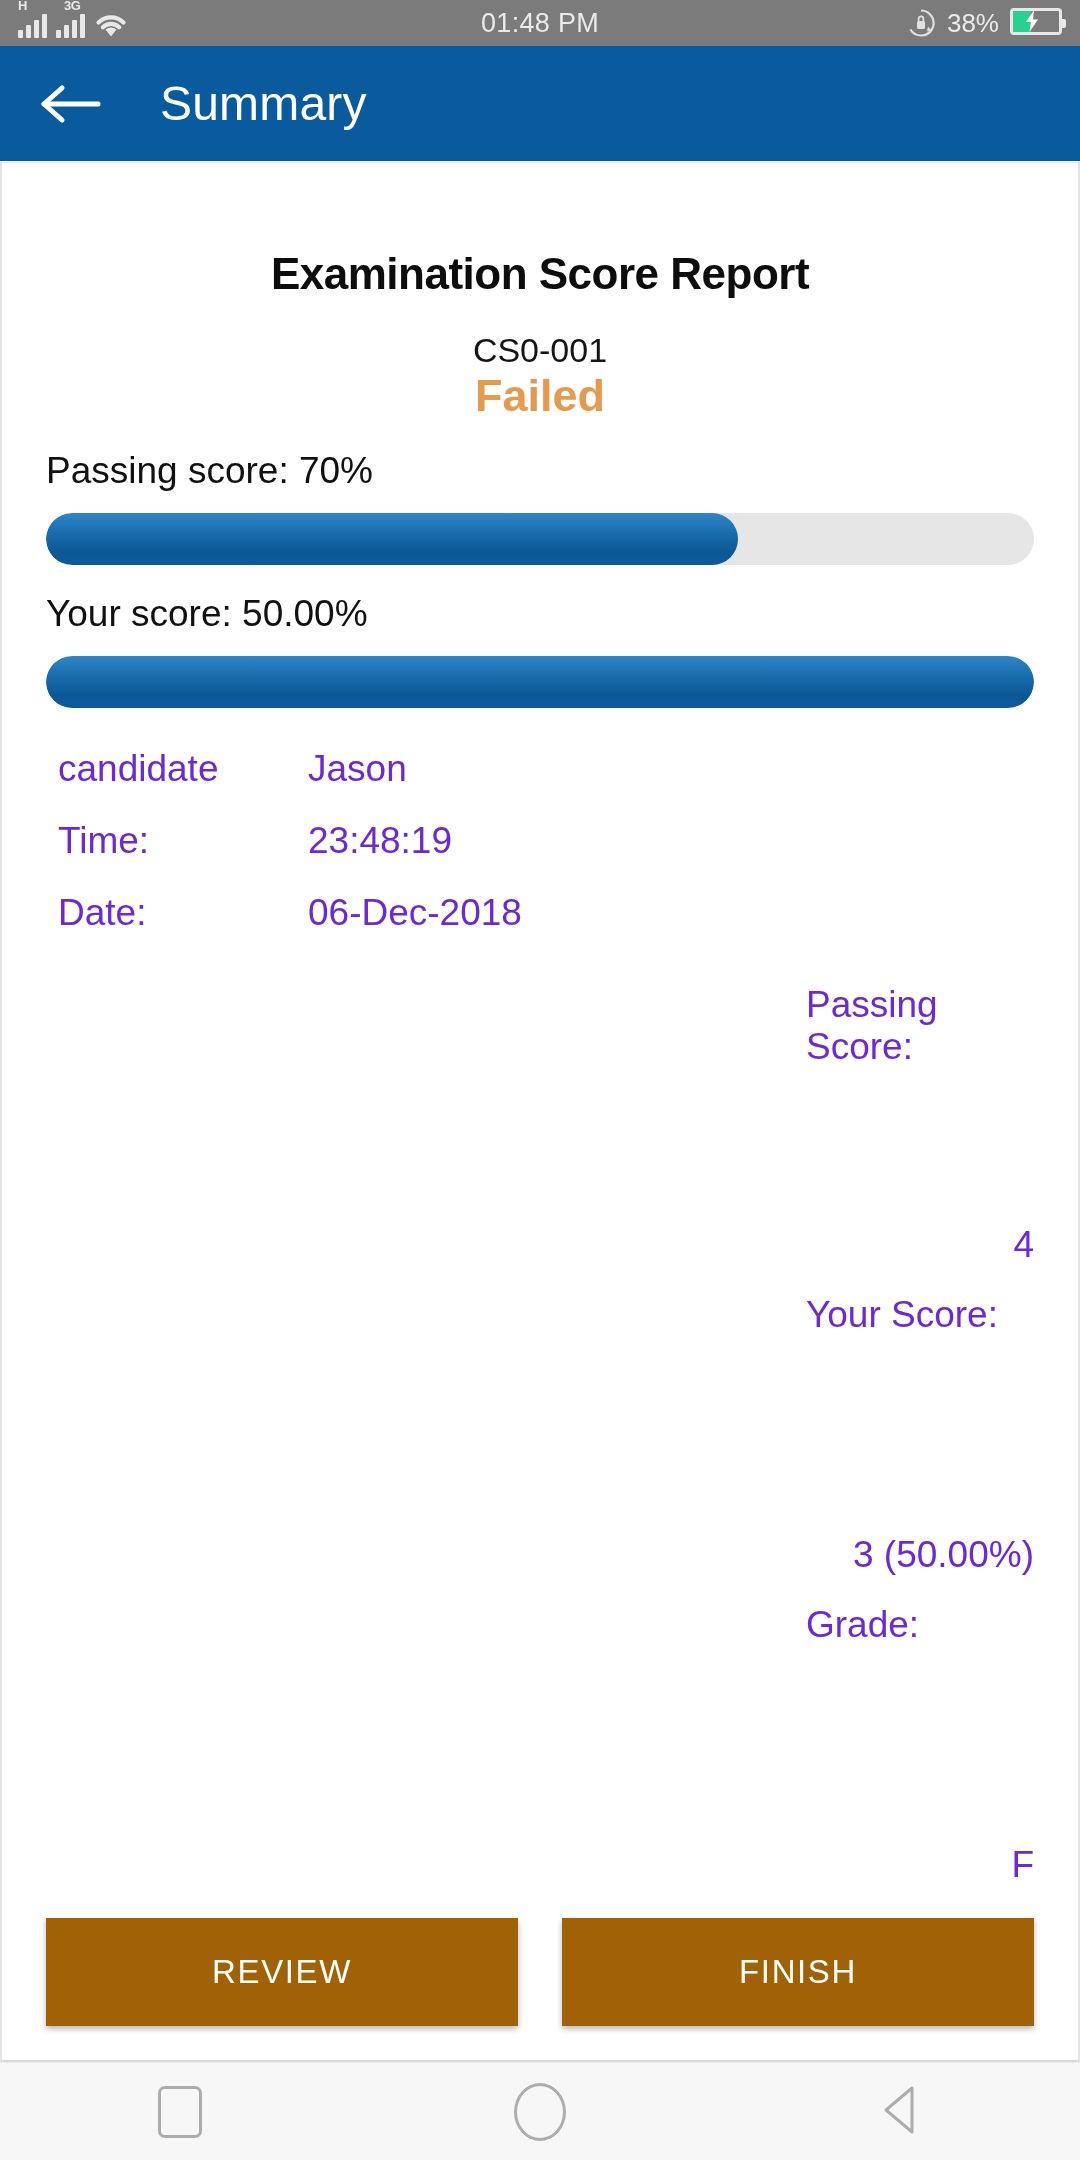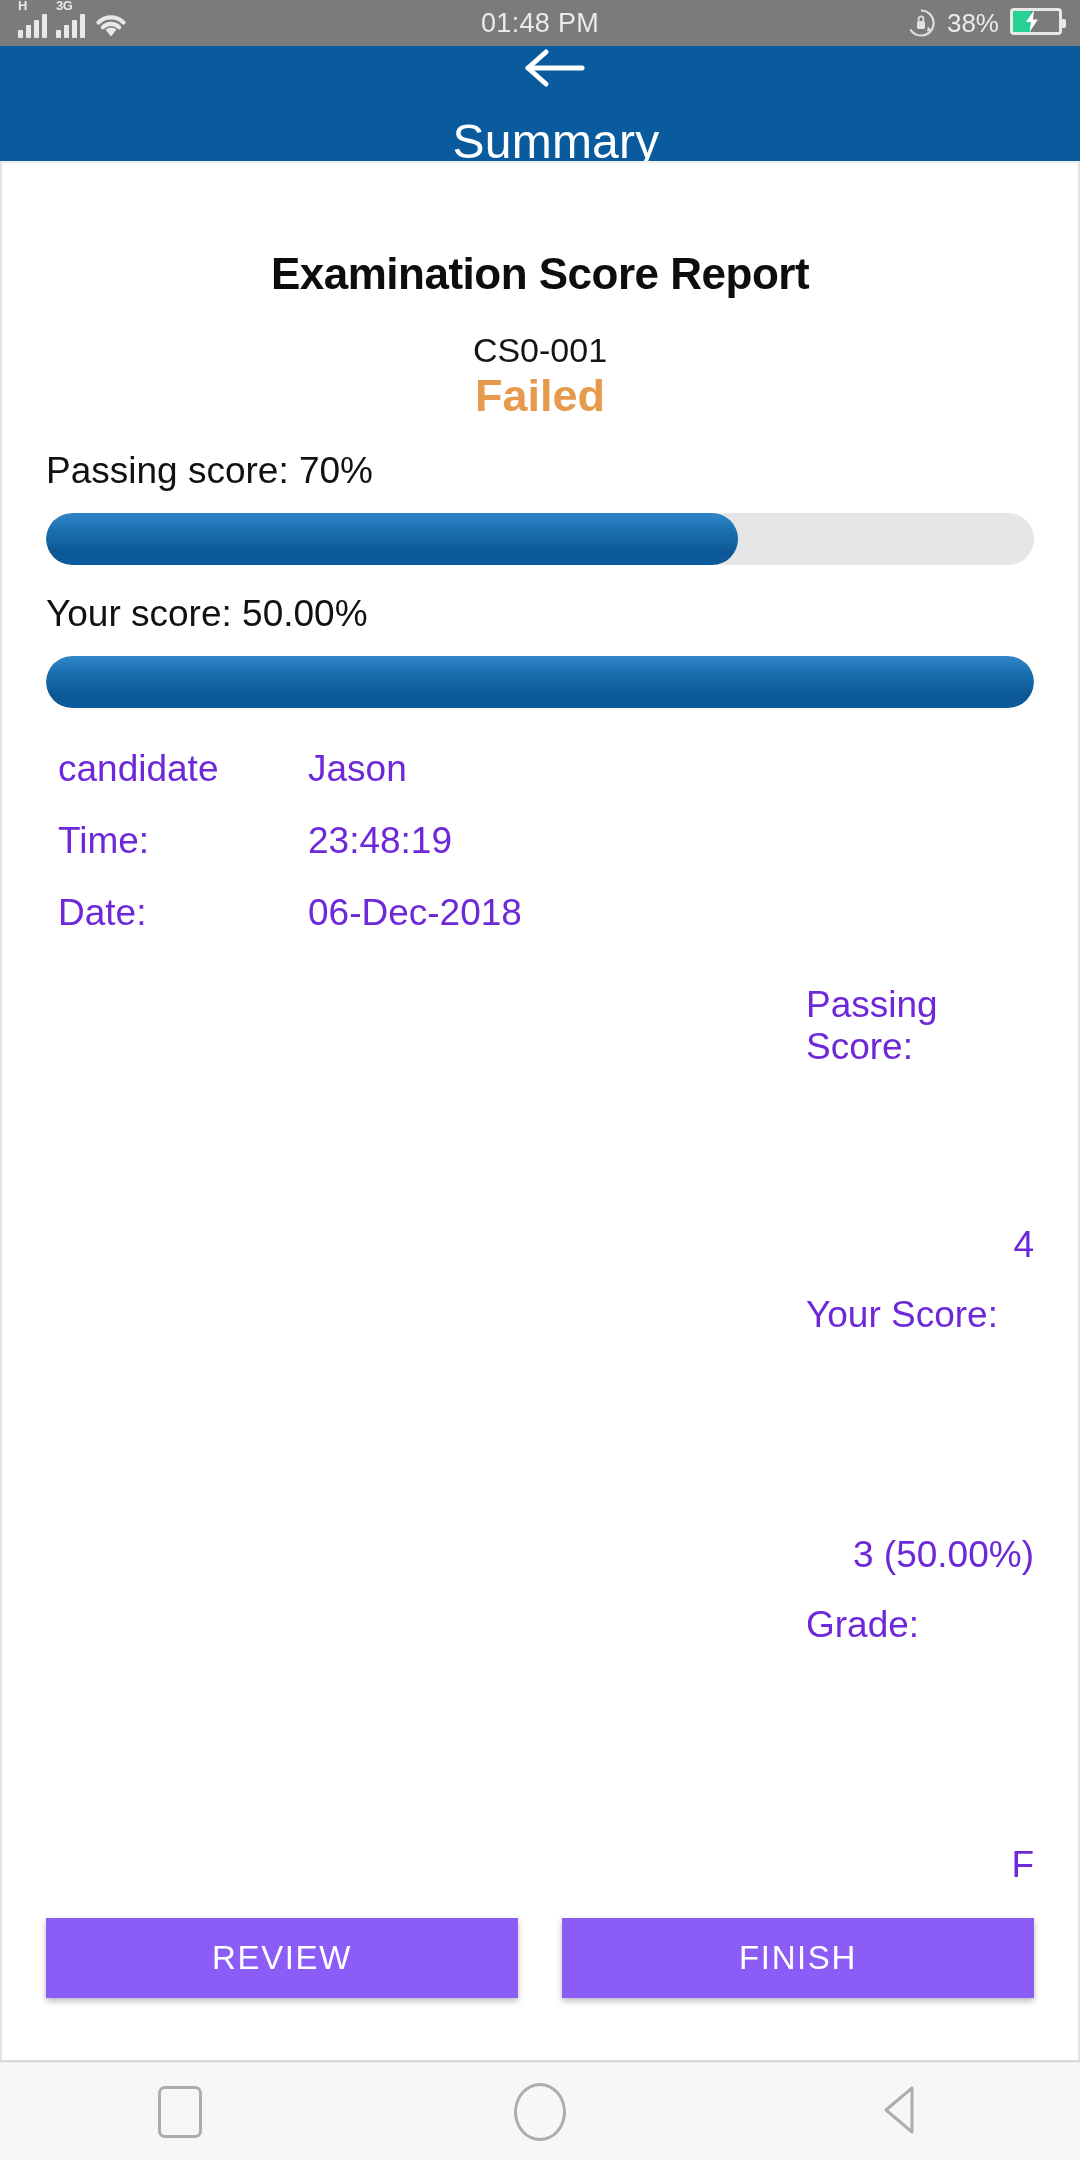--- a/index.html
+++ b/index.html
@@ -18,21 +18,21 @@
     position:relative;
   }
   .sb-left{ display:flex; align-items:flex-end; gap:9px; height:46px; padding-bottom:8px;}
   .sig{ display:flex; align-items:flex-end; gap:3px; position:relative; height:26px;}
   .sig .bar{ width:5px; background:#e8e8e8; border-radius:1px; }
   .sig .b1{height:8px;} .sig .b2{height:13px;} .sig .b3{height:18px;} .sig .b4{height:24px;}
   .sig .net{
     position:absolute; top:-13px; left:0; font-size:13px; line-height:13px;
     font-weight:bold; color:#e8e8e8; letter-spacing:-0.5px;
   }
-  .sig.second .net{ left:0; }
+  .sig.second .net{ left:8px; }
   .wifi{ width:34px; height:26px; position:relative; }
   .sb-center{
     position:absolute; left:0; right:0; top:0; height:46px;
     display:flex; align-items:center; justify-content:center;
     font-size:27px; color:#eaeaea; letter-spacing:0.3px;
   }
   .sb-right{
     margin-left:auto; display:flex; align-items:flex-start; gap:11px;
     position:relative; z-index:2;
   }
@@ -47,21 +47,21 @@
     width:4px; height:9px; background:#e8e8e8; border-radius:0 2px 2px 0;
   }
   .battery .fill{
     height:100%; width:40%; background:#27d191;
   }
   .bolt{ position:absolute; left:42%; top:50%; transform:translate(-50%,-50%); }
 
   
   .appbar{
     height:115px; background:#0a5b9e;
-    display:flex; align-items:center; padding-left:32px; gap:24px;flex-direction:column;
+    display:flex; align-items:center; padding-left:40px; gap:56px;
   }
   .back-arrow{ width:64px; height:44px; cursor:pointer; }
   .appbar-title{
     color:#ffffff; font-size:48px; font-weight:400; letter-spacing:0.2px;
   }
 
   
   .content{
     position:absolute; top:161px; left:0; right:0; bottom:98px;
     background:#ffffff;
@@ -106,21 +106,21 @@
   .row .v{ flex:1; }
   .group-gap{ margin-top:50px; }
   .row.tight{ margin-bottom:28px;flex-direction:column; }
   .row .k.narrow{ width:240px; flex:0 0 240px; }
 
   
   .btn-row{
     margin-top:32px; display:flex; gap:44px;
   }
   .btn{
-    flex:1; height:80px; background:#8b5cf6; color:#ffffff;
+    flex:1; height:108px; background:#a16207; color:#ffffff;
     display:flex; align-items:center; justify-content:center;
     font-size:33px; letter-spacing:1.6px;
     box-shadow:0 3px 6px rgba(0,0,0,0.28);
     cursor:pointer; user-select:none;
   }
 
   
   .navbar{
     position:absolute; left:0; right:0; bottom:0; height:98px;
     background:#f7f7f7;

